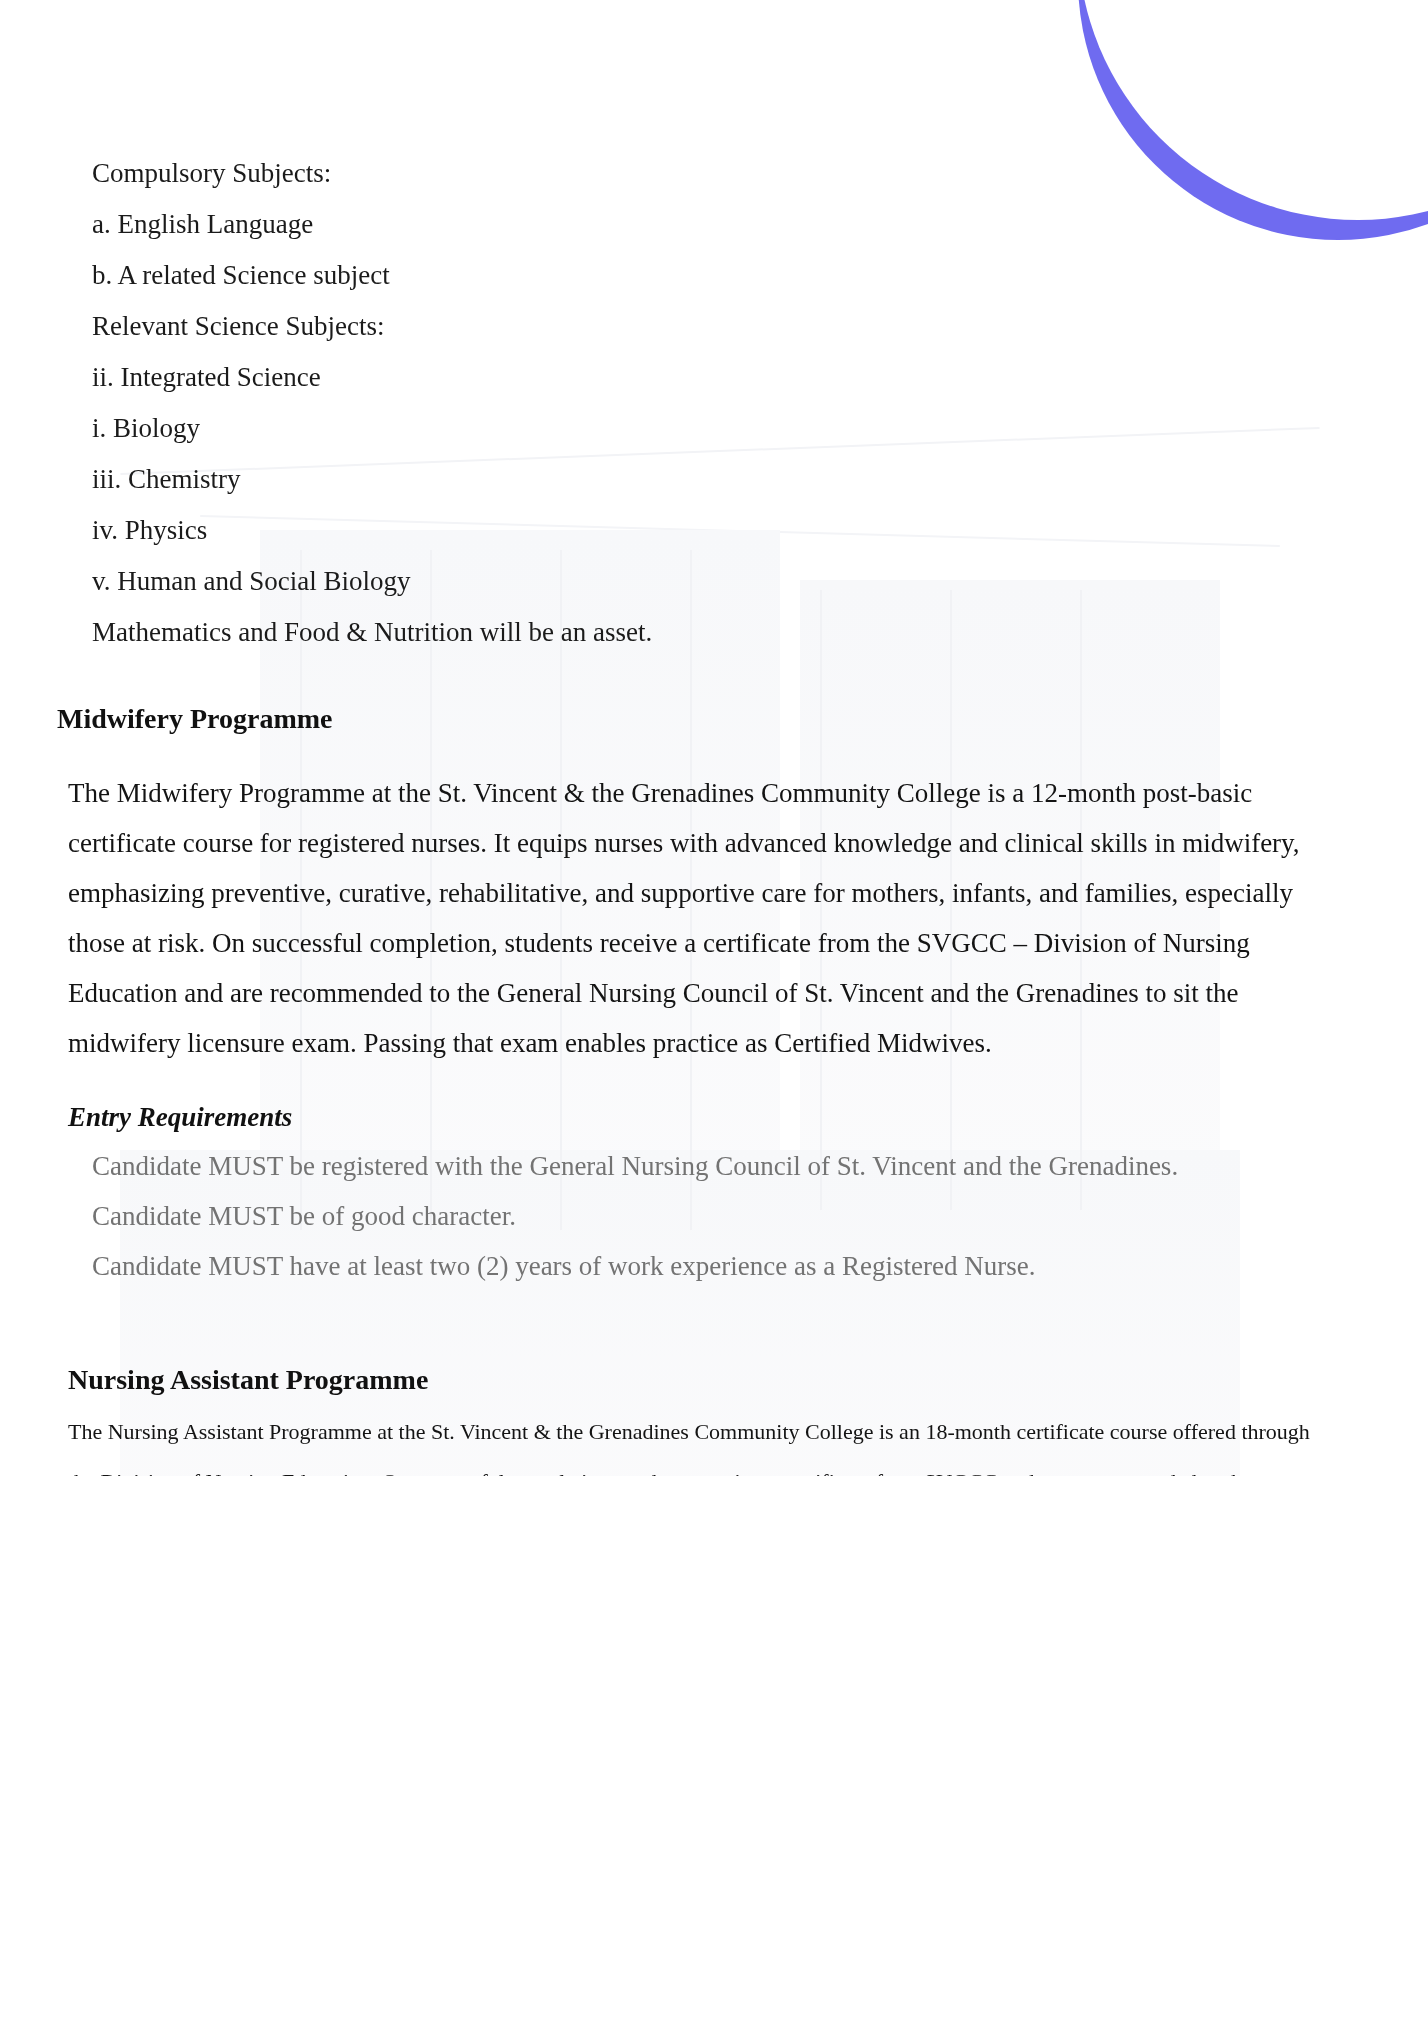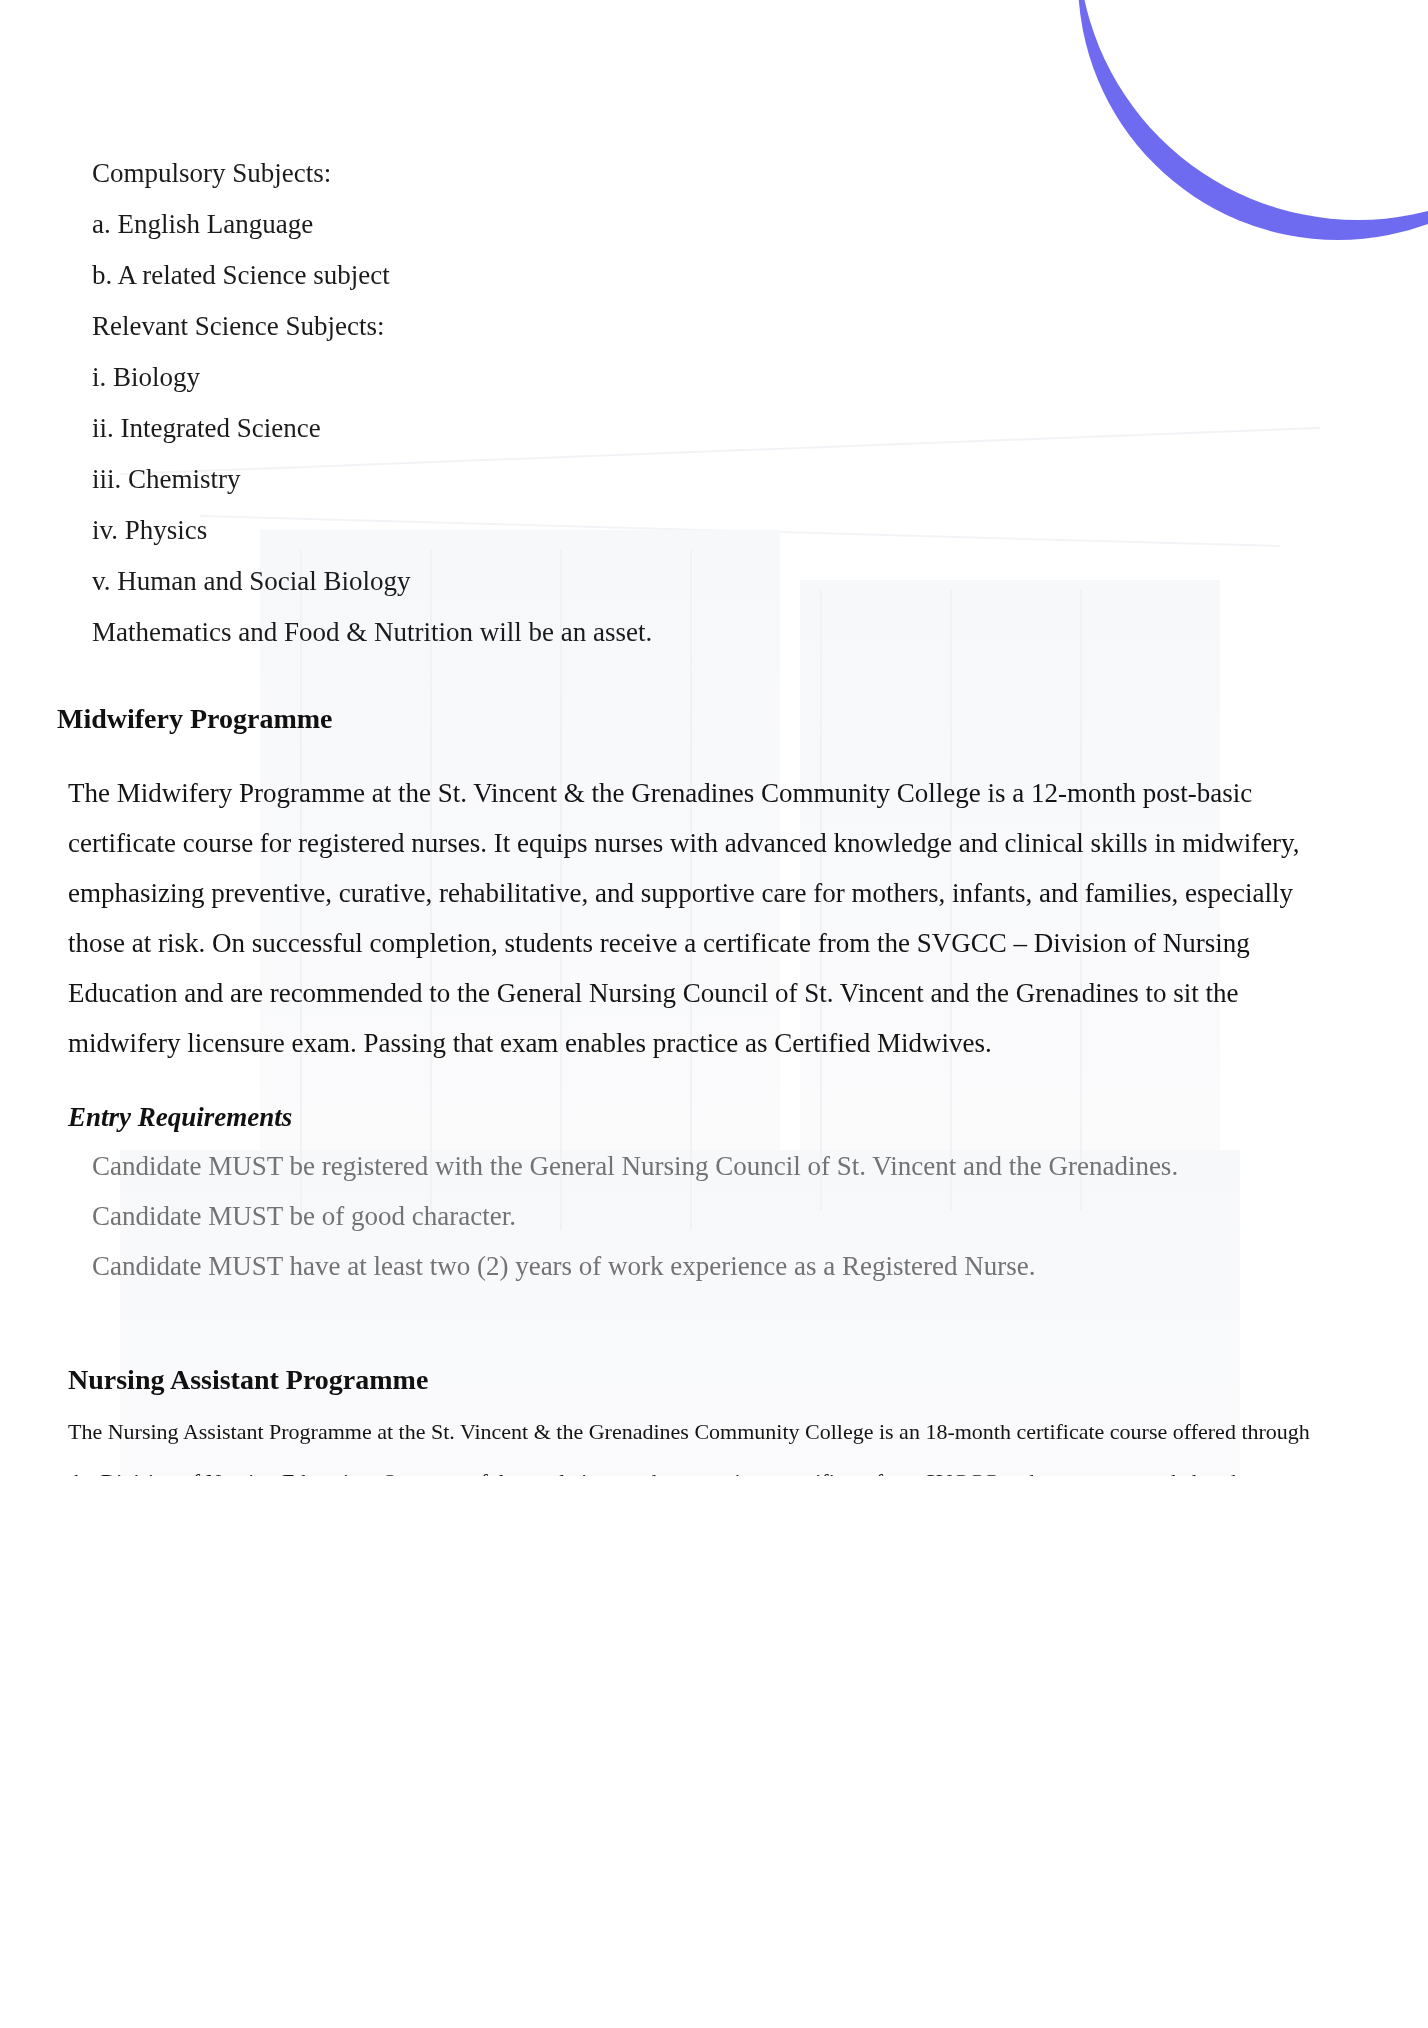--- a/index.html
+++ b/index.html
@@ -188,22 +188,22 @@
   <div class="edge-left"></div>
 
   <div class="content">
     <div class="top-pad"></div>
 
     <div class="block-indent">
       <div class="line">Compulsory Subjects:</div>
       <div class="line">a. English Language</div>
       <div class="line">b. A related Science subject</div>
       <div class="line">Relevant Science Subjects:</div>
+      <div class="line">ii. Integrated Science</div>
       <div class="line">i. Biology</div>
-      <div class="line">ii. Integrated Science</div>
       <div class="line">iii. Chemistry</div>
       <div class="line">iv. Physics</div>
       <div class="line">v. Human and Social Biology</div>
       <div class="line">Mathematics and Food &amp; Nutrition will be an asset.</div>
     </div>
 
     <div class="sec-head sec-head-1">Midwifery Programme</div>
 
     <div class="para" style="margin-top:32px;">The Midwifery Programme at the St. Vincent &amp; the Grenadines Community College is a 12-month post-basic certificate course for registered nurses. It equips nurses with advanced knowledge and clinical skills in midwifery, emphasizing preventive, curative, rehabilitative, and supportive care for mothers, infants, and families, especially those at risk. On successful completion, students receive a certificate from the SVGCC – Division of Nursing Education and are recommended to the General Nursing Council of St. Vincent and the Grenadines to sit the midwifery licensure exam. Passing that exam enables practice as Certified Midwives.</div>
 

